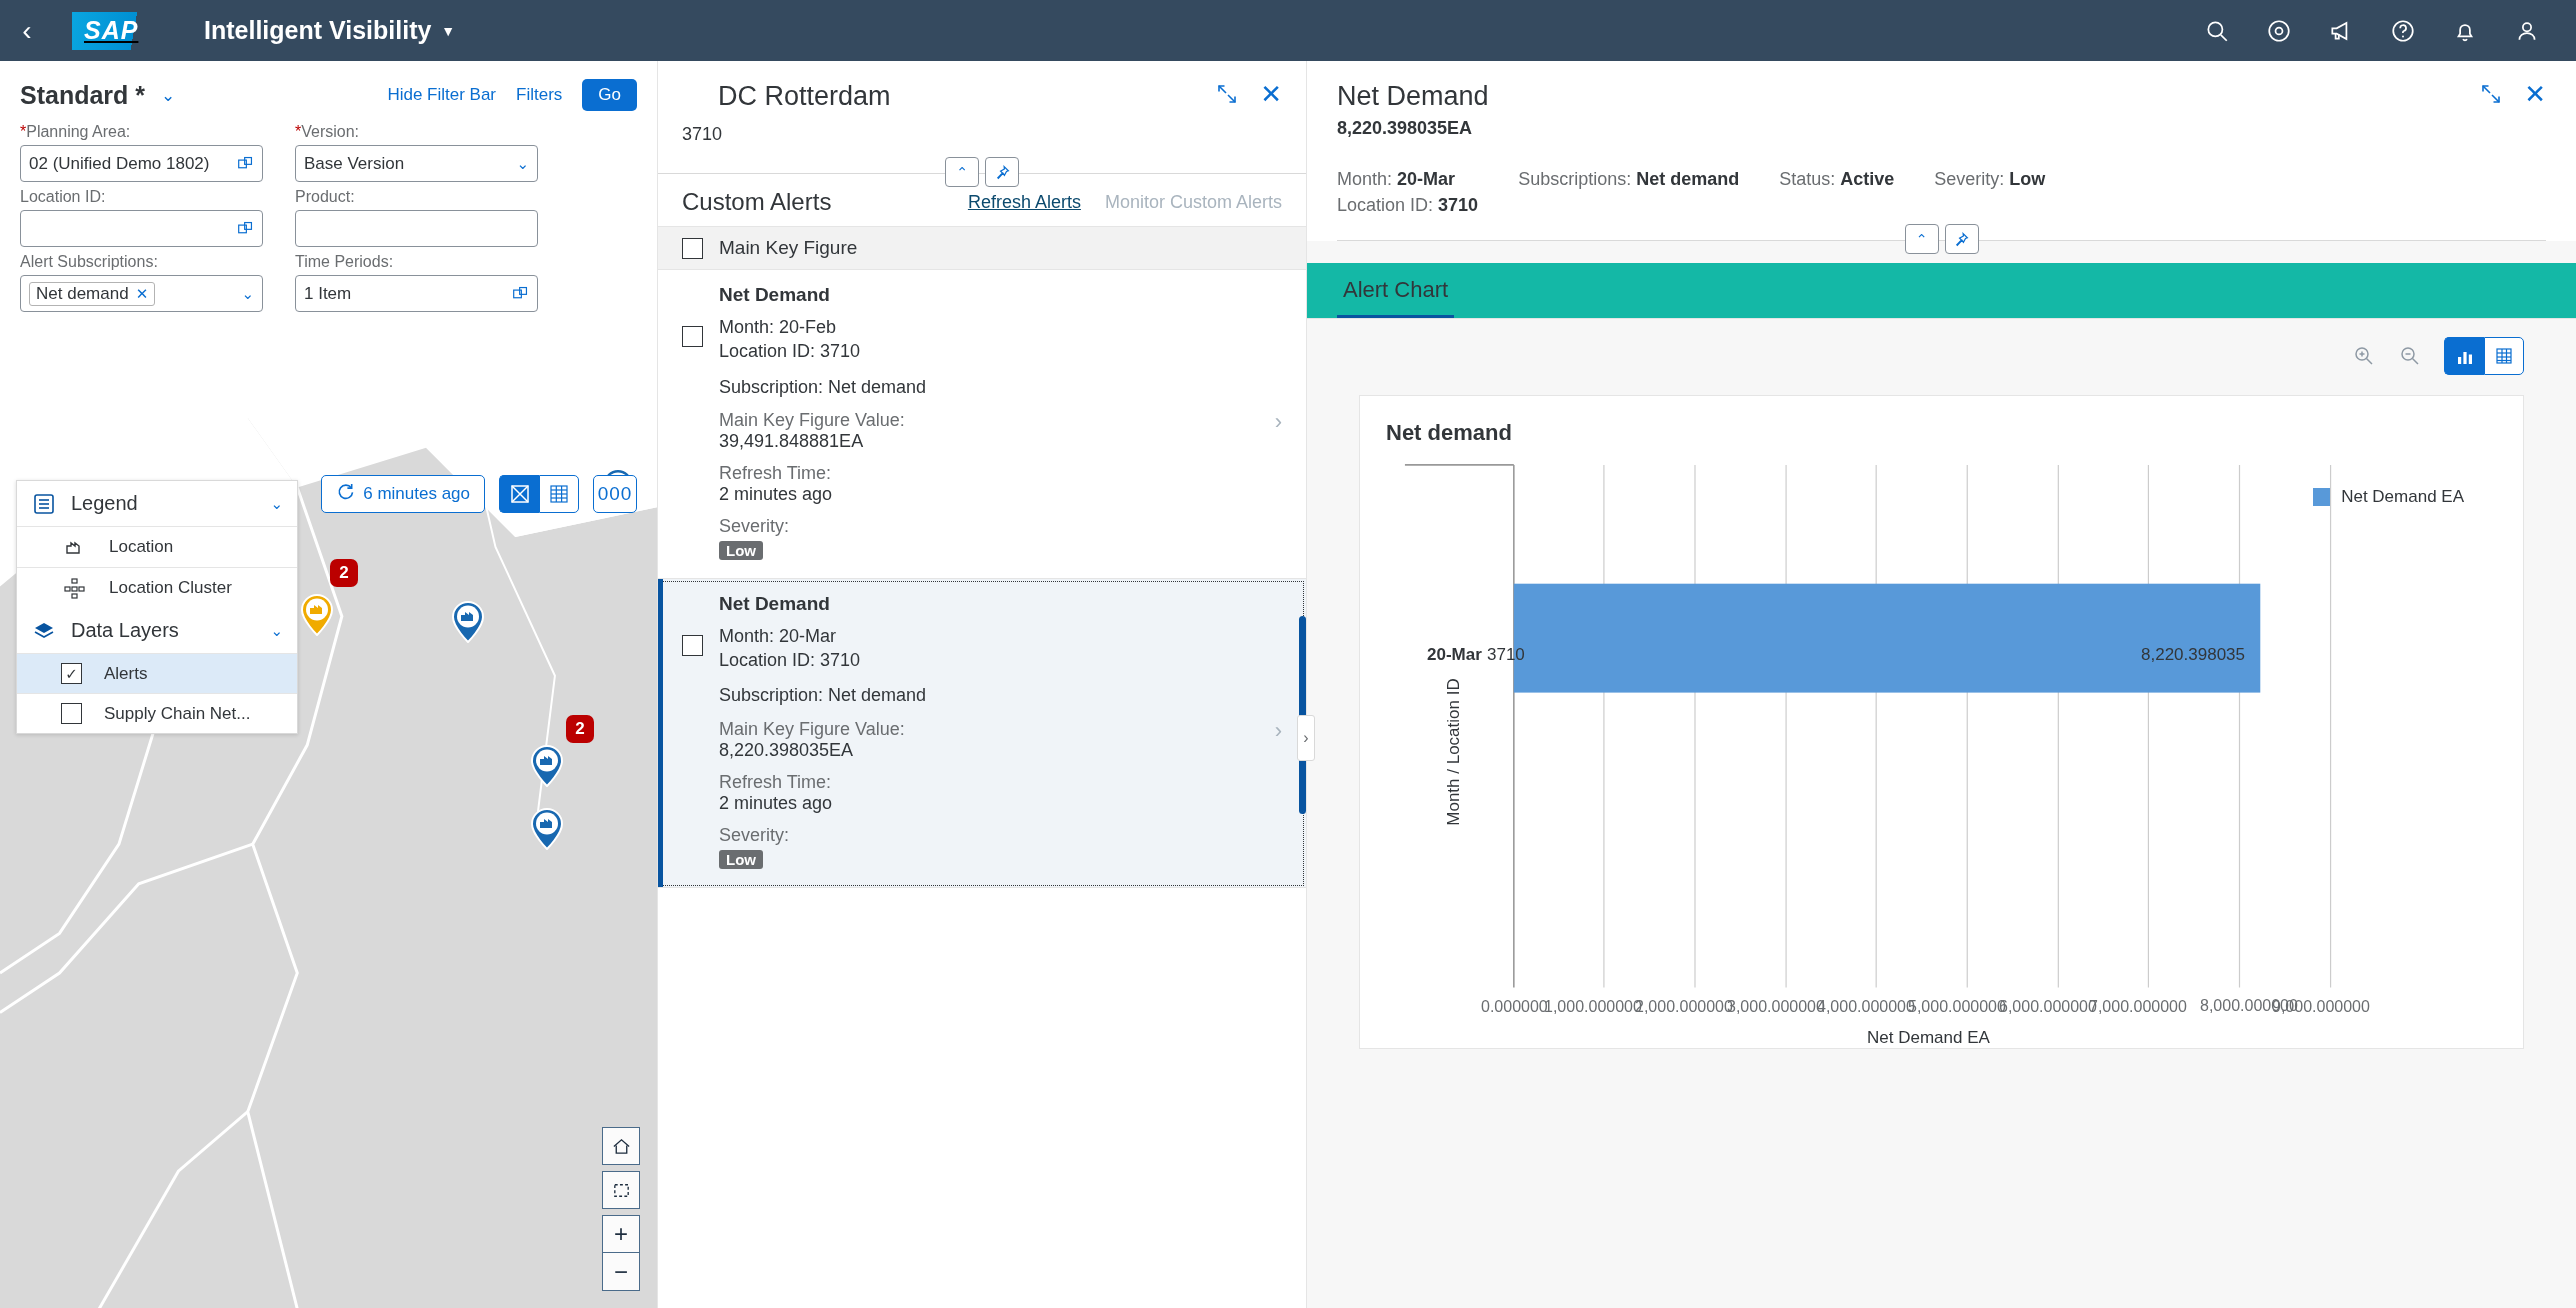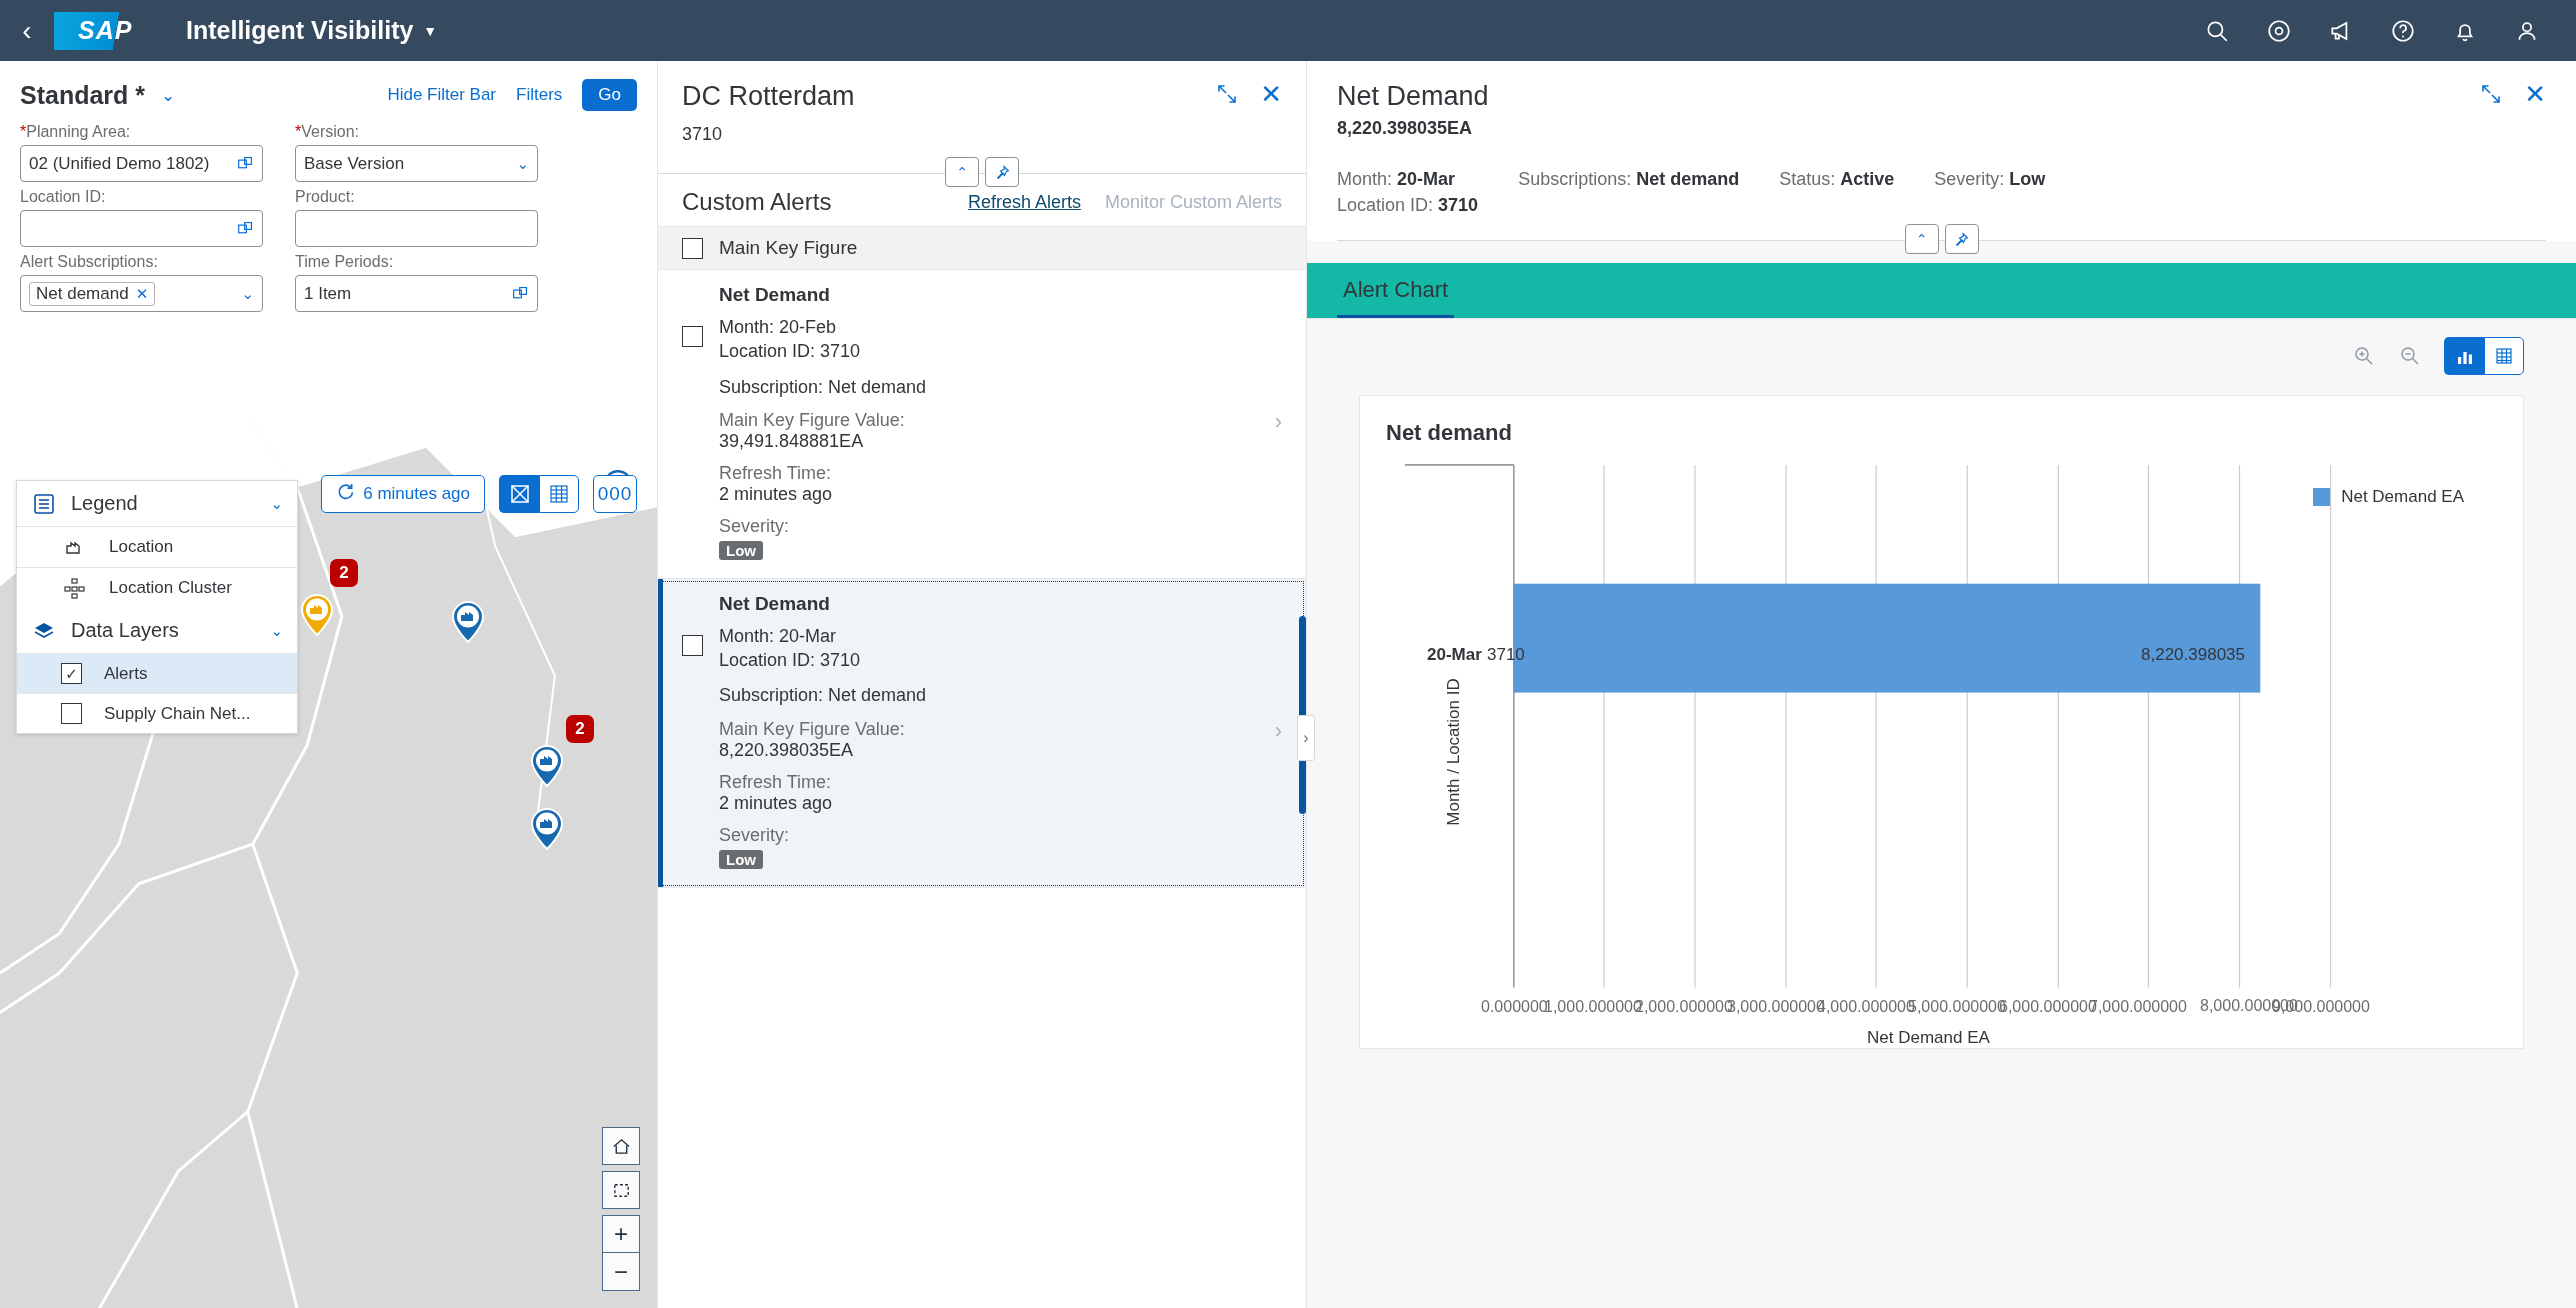--- a/index.html
+++ b/index.html
@@ -13,24 +13,25 @@
   
   .shell-header {
     position: absolute; left: 0; top: 0; width: 2576px; height: 61px;
     background: #354a5f; display: flex; align-items: center;
   }
   .shell-back {
     width: 54px; height: 61px; display: flex; align-items: center; justify-content: center;
     color: #ffffff; font-size: 28px; cursor: pointer;
   }
   .sap-logo {
-    width: 77px; height: 38px; 
+    width: 77px; height: 38px; margin-left: 18px;
     background: linear-gradient(100deg, #0aa6e0 0%, #008fd3 78%, #354a5f 78%);
     display: flex; align-items: center; justify-content: flex-start;
-    padding-left: 24px;
+    padding-left: 12px;
+    text-decoration: underline;
   }
   .sap-logo-text {
     color: #ffffff; font-weight: bold; font-size: 25px; letter-spacing: 1px;
     font-style: italic;
   }
   .shell-title {
     margin-left: 55px; color: #ffffff; font-size: 25px; font-weight: bold;
     display: flex; align-items: center; gap: 10px; cursor: pointer;
   }
   .shell-title .caret { font-size: 14px; }
@@ -154,21 +155,21 @@
     min-width: 28px; height: 28px; display: flex; align-items: center; justify-content: center;
     padding: 0 6px;
   }
 
   
   .mid-panel {
     position: absolute; left: 657px; top: 61px; width: 649px; height: 1247px;
     background: #ffffff; border-left: 1px solid #e5e5e5;
   }
   .panel-head { padding: 20px 24px 8px 24px; display: flex; align-items: flex-start; }
-  .panel-title { font-size: 27px; color: #32363a; }
+  .panel-title { font-size: 27px; color: #32363a; margin-left: 36px; }
   .panel-sub { font-size: 18px; color: #32363a; padding: 4px 24px 0 24px; }
   .panel-head-acts { margin-left: auto; display: flex; gap: 22px; align-items: center; }
   .hd-icon { cursor: pointer; color: #0a6ed1; display: flex; }
   .hd-icon svg { width: 22px; height: 22px; fill: none; stroke: #0a6ed1; stroke-width: 1.6; }
   .hd-close { font-size: 26px; color: #0a6ed1; cursor: pointer; line-height: 1; }
 
   .sec-divider { position: relative; height: 1px; background: #d9d9d9; margin-top: 28px; }
   .sec-tabs { position: absolute; left: 50%; top: -16px; transform: translateX(-50%); display: flex; gap: 6px; }
 
   .alerts-head {

